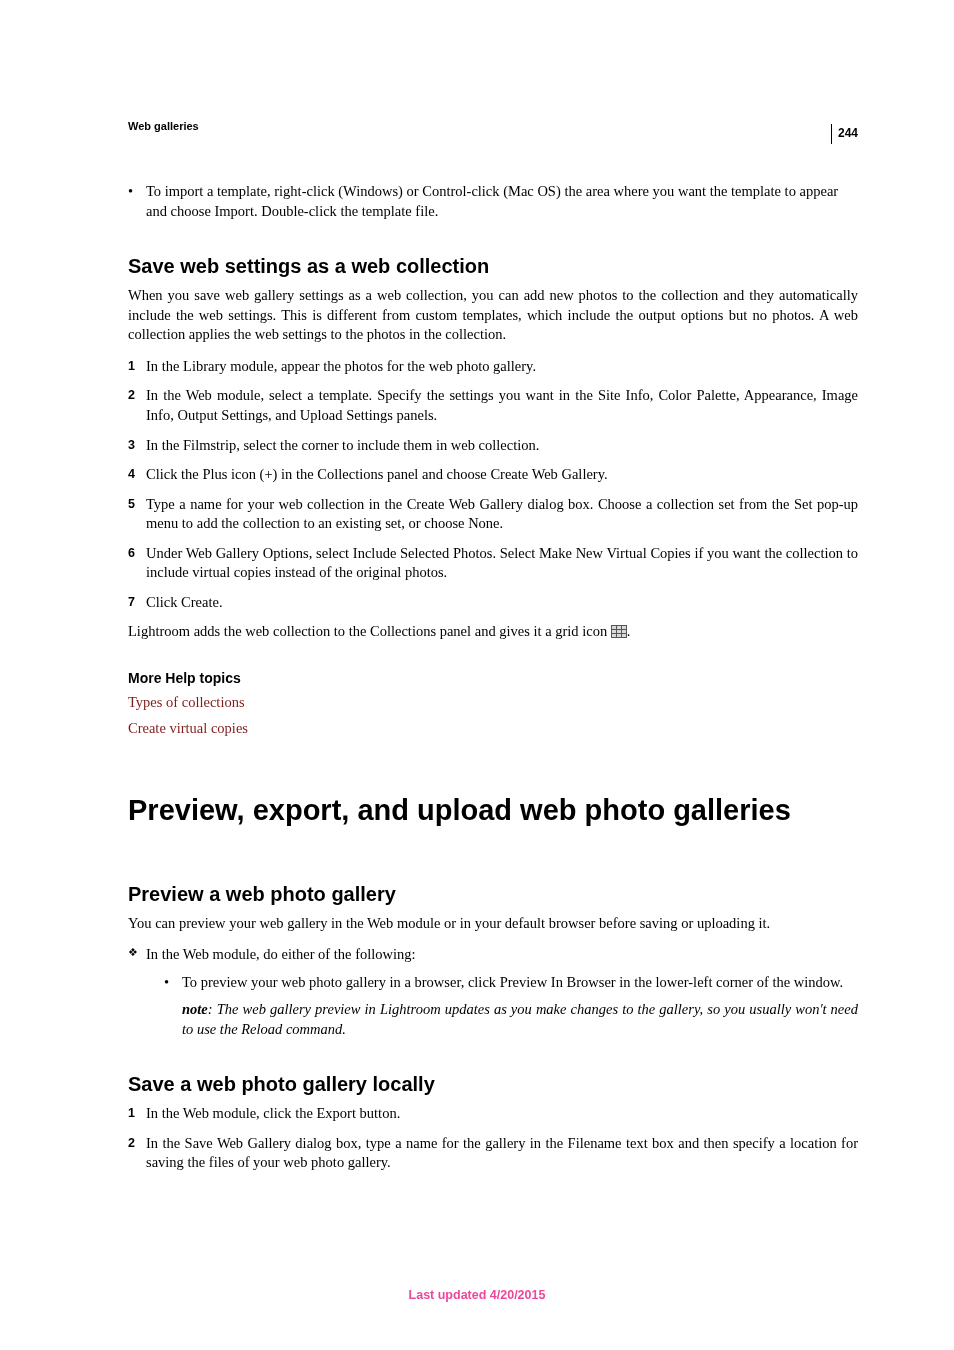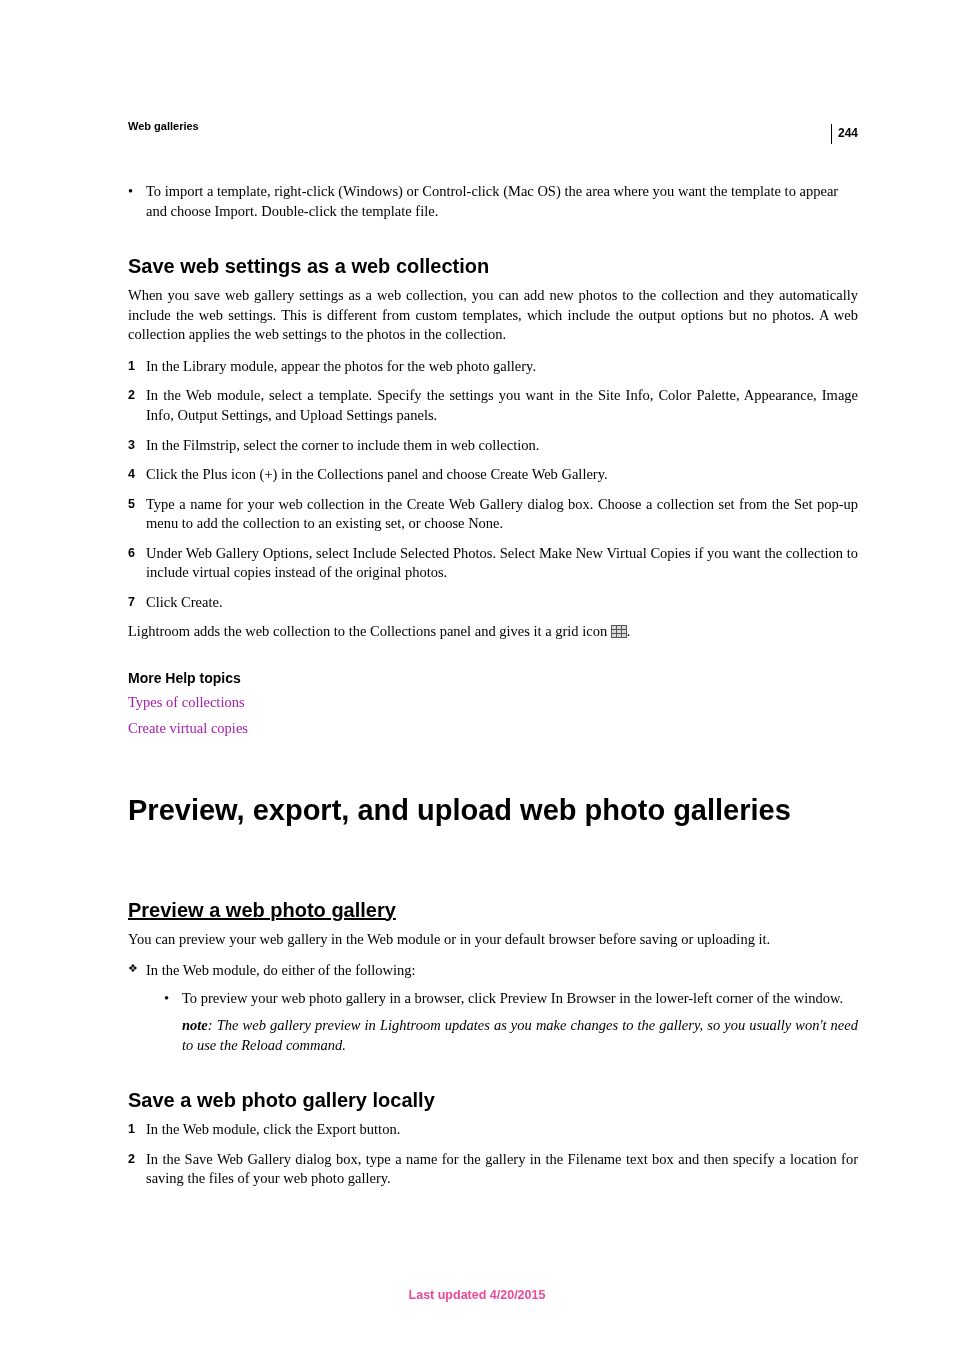--- a/index.html
+++ b/index.html
@@ -95,21 +95,21 @@
     line-height: 1.35;
     margin: 6px 0 0 0;
   }
   .more-help {
     font-family: "Myriad Pro", "Helvetica Neue", Arial, sans-serif;
     font-weight: 700;
     font-size: 14px;
     margin: 28px 0 6px 0;
   }
   .link {
-    color: #a21caf;
+    color: #7f1d1d;
     font-size: 14.5px;
     line-height: 1.5;
     text-decoration: none;
     display: block;
     margin-bottom: 4px;
     cursor: pointer;
   }
   .h1 {
     font-family: "Myriad Pro", "Helvetica Neue", Arial, sans-serif;
     font-weight: 700;
@@ -211,21 +211,21 @@
         <line x1="10.5" y1="0.5" x2="10.5" y2="12.5" stroke="#555" stroke-width="1"></line>
       </svg><span>.</span>
   </p>
 
   <div class="more-help">More Help topics</div>
   <a class="link">Types of collections</a>
   <a class="link">Create virtual copies</a>
 
   <h1 class="h1">Preview, export, and upload web photo galleries</h1>
 
-  <h2 class="h2" style="margin-top:72px;text-decoration:underline;">Preview a web photo gallery</h2>
+  <h2 class="h2" style="margin-top:56px;">Preview a web photo gallery</h2>
   <p class="para">You can preview your web gallery in the Web module or in your default browser before saving or uploading it.</p>
 
   <ul class="diamond-list">
     <li>
       <span>In the Web module, do either of the following:</span>
       <ul class="sub-bullets">
         <li>To preview your web photo gallery in a browser, click Preview In Browser in the lower-left corner of the window.</li>
       </ul>
       <p class="note">
         <span class="note-label">note</span><span>: The web gallery preview in Lightroom updates as you make changes to the gallery, so you usually won't need to use the Reload command.</span>

